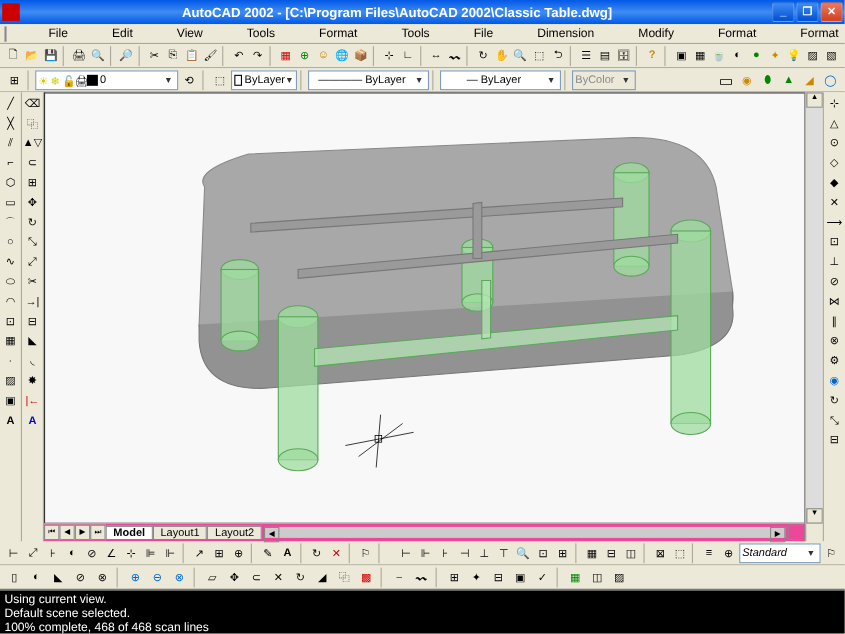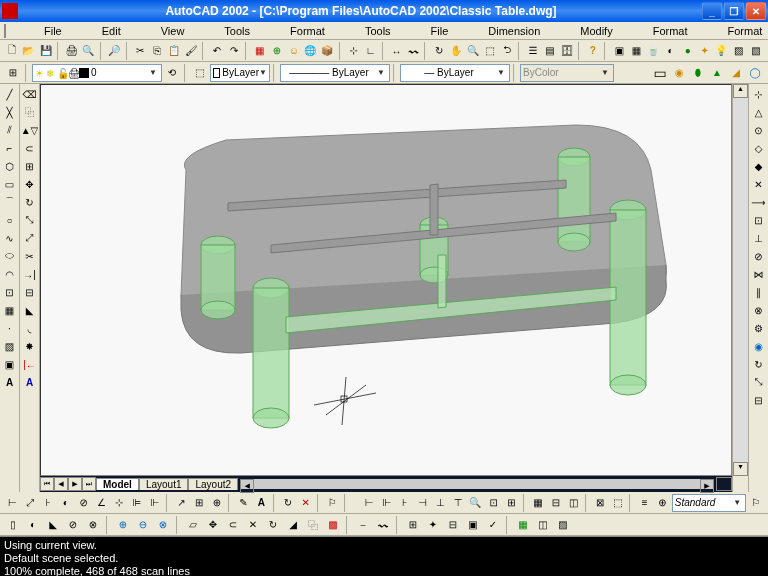--- a/index.html
+++ b/index.html
@@ -16,30 +16,30 @@
 .menubar .doc-icon { width:14px; height:14px; margin-right:4px; background:#fff; border:1px solid #888;}
 .menubar .menuitem { padding: 1px 6px; cursor: default; margin-left: 28px; }
 .toolbar-row { height: 22px; background: #ece9d8; display: flex; align-items: center; padding: 1px 4px; border-bottom:1px solid #aca899; gap:1px;}
 .tbtn { width: 18px; height: 18px; display:inline-flex; align-items:center; justify-content:center; border:1px solid transparent; font-size:10px; cursor:default; position:relative;}
 .tsep { width:4px; height:18px; border-left:1px solid #aca899; margin:0 2px;}
 .dropdown { height:18px; background:white; border:1px solid #7f9db9; display:flex; align-items:center; font-size:10px; padding:0 2px; position:relative;}
 .dropdown .dd-arrow { width:12px; text-align:center; color:#333; font-size:8px;}
 .layer-dd { width:130px; }
 .linetype-dd, .lineweight-dd { width:110px; }
 .color-dd { width:60px; }
-.bycolor-dd { width:94px; background:#ece9d8;}
+.bycolor-dd { width:58px; background:#ece9d8;}
 .text-dd { width:80px;font-style:italic; }
 .workspace { display:flex; height: 408px; background:#ece9d8; }
 .tool-col { width:20px; background:#ece9d8; display:flex; flex-direction:column; align-items:center; gap:2px; padding-top:2px; border-right:1px solid #aca899;}
 .tool-col.right-col { border-right:none; border-left:1px solid #aca899;}
 .tool-col .tbtn { width:16px; height:16px;}
 .drawing-area { flex:1; display:flex; flex-direction:column; position:relative;}
 .canvas { flex:1; background:#f8f8f8; border:1px inset #888; position:relative; overflow:hidden;}
 .canvas svg { width:100%; height:100%; }
-.sheet-tabs { height:16px; display:flex; align-items:center; background:#0f172a; font-size:10px;}
+.sheet-tabs { height:16px; display:flex; align-items:center; background:#ec4899; font-size:10px;}
 .sheet-tabs .nav { width:14px; height:14px; border:1px solid #888; background:#ece9d8; text-align:center; line-height:12px; font-size:7px;}
 .sheet-tabs .tab { padding:0 6px; border:1px solid #888; border-bottom:none; background:#ece9d8; }
 .sheet-tabs .tab.active { background:white; font-weight:bold;}
 .sheet-tabs .tab-spacer { flex:1; background:#ccc; height:10px; margin:0 2px; position:relative;}
 .sheet-tabs .scroll-arrow {width:14px; height:14px; border:1px solid #888; text-align:center; font-size:7px; line-height:12px;}
 .cmd-window { height:50px; background:black; color:white; font-family:"Courier New",monospace; font-size:11px; padding:2px 4px; border-top:1px solid #888; overflow:hidden; white-space:pre;}
 .swatch { width:10px; height:10px; display:inline-block; vertical-align:middle; margin-right:2px;}
 .mini-icon { width:10px; height:10px; display:inline-block; vertical-align:middle; margin-right:1px;}
 </style>
 </head>

